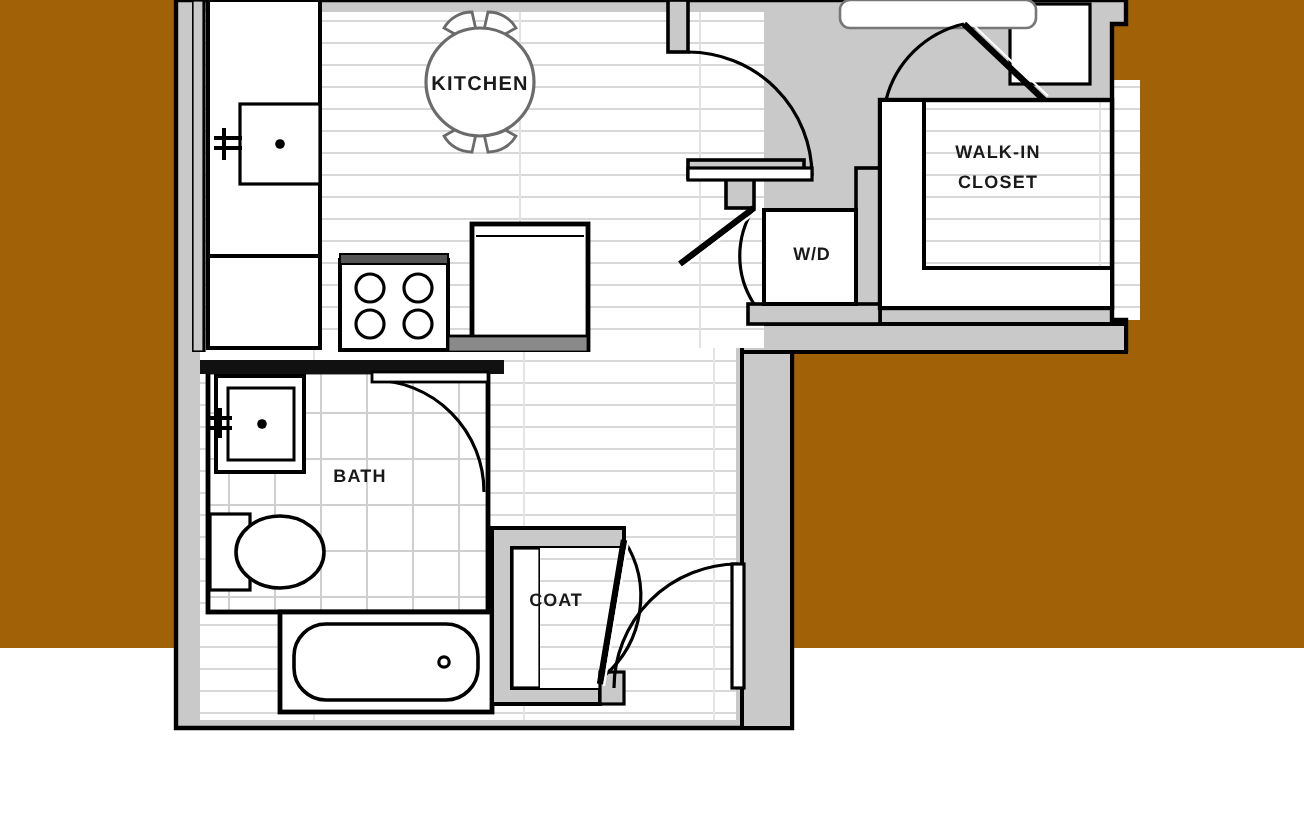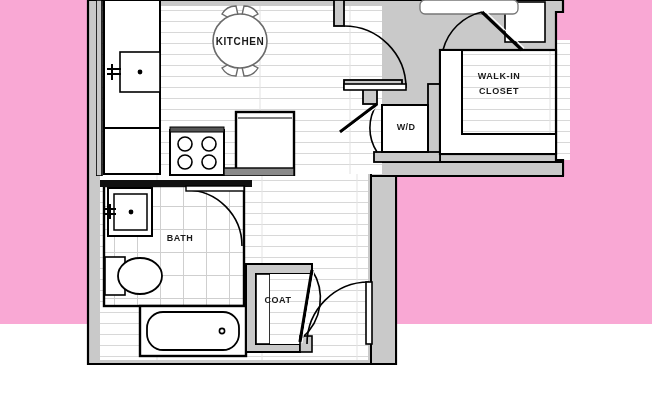--- a/index.html
+++ b/index.html
@@ -1,18 +1,18 @@
 <!DOCTYPE html>
 <html><head>
 <meta charset="utf-8">
 <style>
   html,body{margin:0;padding:0;background:#ffffff;}
   body{width:652px;height:416px;overflow:hidden;
        font-family:"Liberation Sans",sans-serif;}
-  #stage{position:relative;width:652px;height:324px;background:#f9a8d4;}
+  #stage{position:relative;width:652px;height:324px;background:#a16207;}
   svg{display:block;}
   .rmlabel{font-family:"Liberation Sans",sans-serif;font-weight:bold;
            fill:#1a1a1a;text-anchor:middle;}
 </style>
 </head>
 <body>
 
 <div id="stage">
 
   <svg width="652" height="416" viewBox="0 0 652 416">

